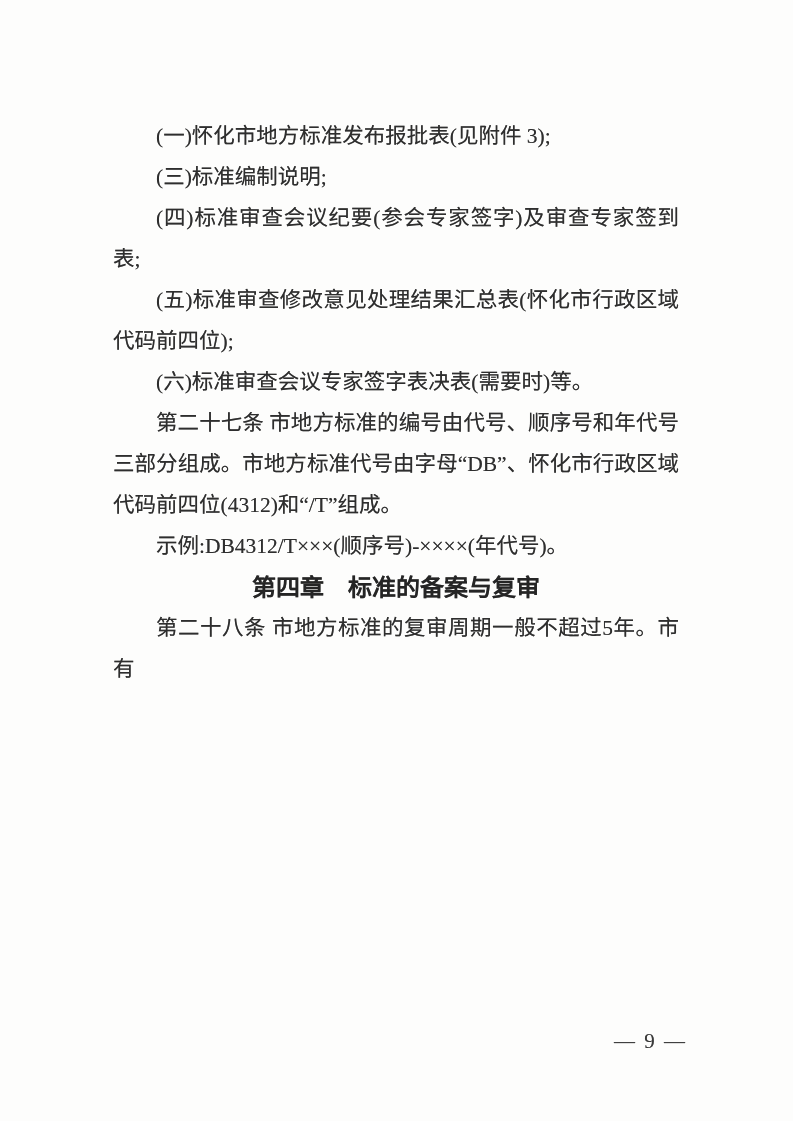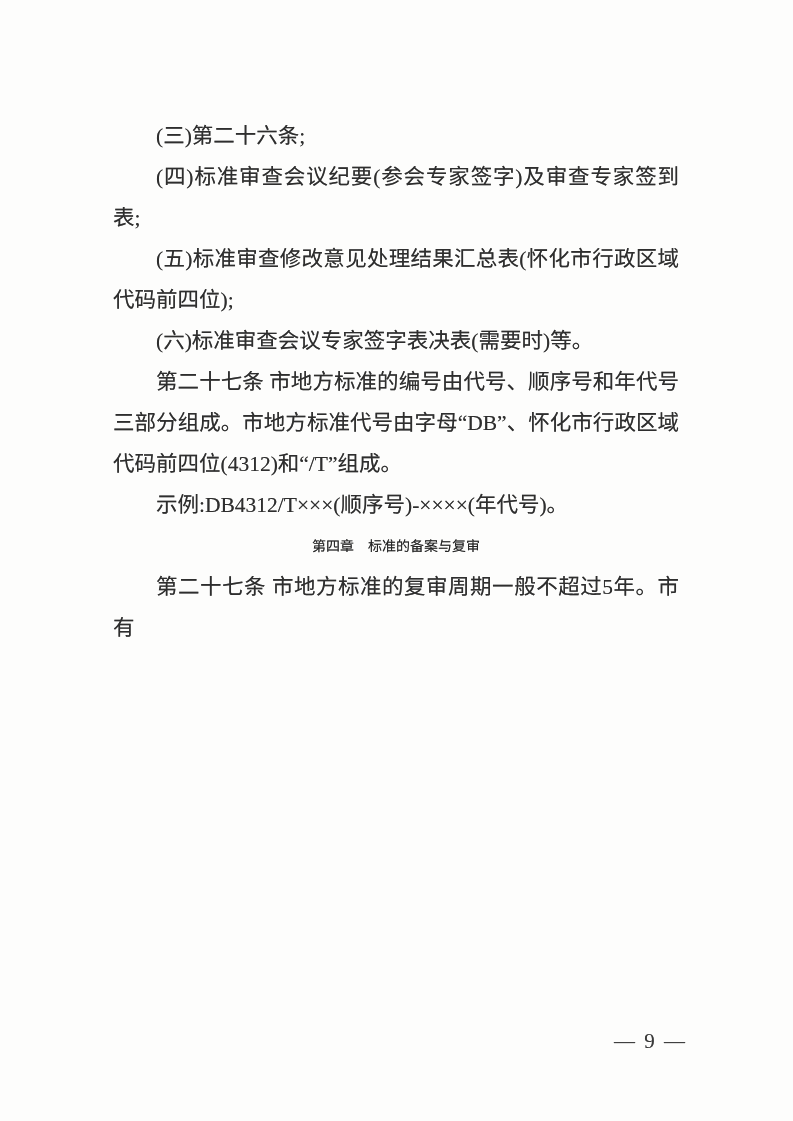--- a/index.html
+++ b/index.html
@@ -29,25 +29,25 @@
     line-height: 41px;
     text-align: justify;
     text-indent: 2em;
     letter-spacing: 0;
     color: #2e2e2e;
     
     text-shadow: 0 0 0.5px rgba(46,46,46,0.55);
   }
   .chapter-heading {
     margin: 0;
-    font-size: 14px;
+    font-size: 24px;
     line-height: 41px;
     text-align: center;
     text-indent: 0;
-    font-weight: 400;
+    font-weight: 700;
     font-family: "Liberation Sans", "DejaVu Sans", sans-serif;
     color: #252525;
     text-shadow: 0 0 0.5px rgba(37,37,37,0.55);
   }
   .page-footer {
     position: absolute;
     top: 1028px;
     right: 106px;
     font-size: 21px;
     line-height: 26px;
@@ -56,25 +56,26 @@
     letter-spacing: 2px;
     text-shadow: 0 0 0.5px rgba(58,58,58,0.5);
   }
 </style>
 </head>
 <body>
 
 <div class="scan-page">
 
   <div class="doc-body">
-    <p class="para">(三)第二十六条;</p>
+    <p class="para">(一)怀化市地方标准发布报批表(见附件 3);</p>
+    <p class="para">(三)标准编制说明;</p>
     <p class="para">(四)标准审查会议纪要(参会专家签字)及审查专家签到表;</p>
     <p class="para">(五)标准审查修改意见处理结果汇总表(怀化市行政区域代码前四位);</p>
     <p class="para">(六)标准审查会议专家签字表决表(需要时)等。</p>
     <p class="para">第二十七条 市地方标准的编号由代号、顺序号和年代号三部分组成。市地方标准代号由字母“DB”、怀化市行政区域代码前四位(4312)和“/T”组成。</p>
     <p class="para">示例:DB4312/T×××(顺序号)-××××(年代号)。</p>
     <p class="chapter-heading">第四章　标准的备案与复审</p>
-    <p class="para">第二十七条 市地方标准的复审周期一般不超过5年。市有</p>
+    <p class="para">第二十八条 市地方标准的复审周期一般不超过5年。市有</p>
   </div>
 
   <div class="page-footer">— 9 —</div>
 
 </div>
 
 </body></html>

